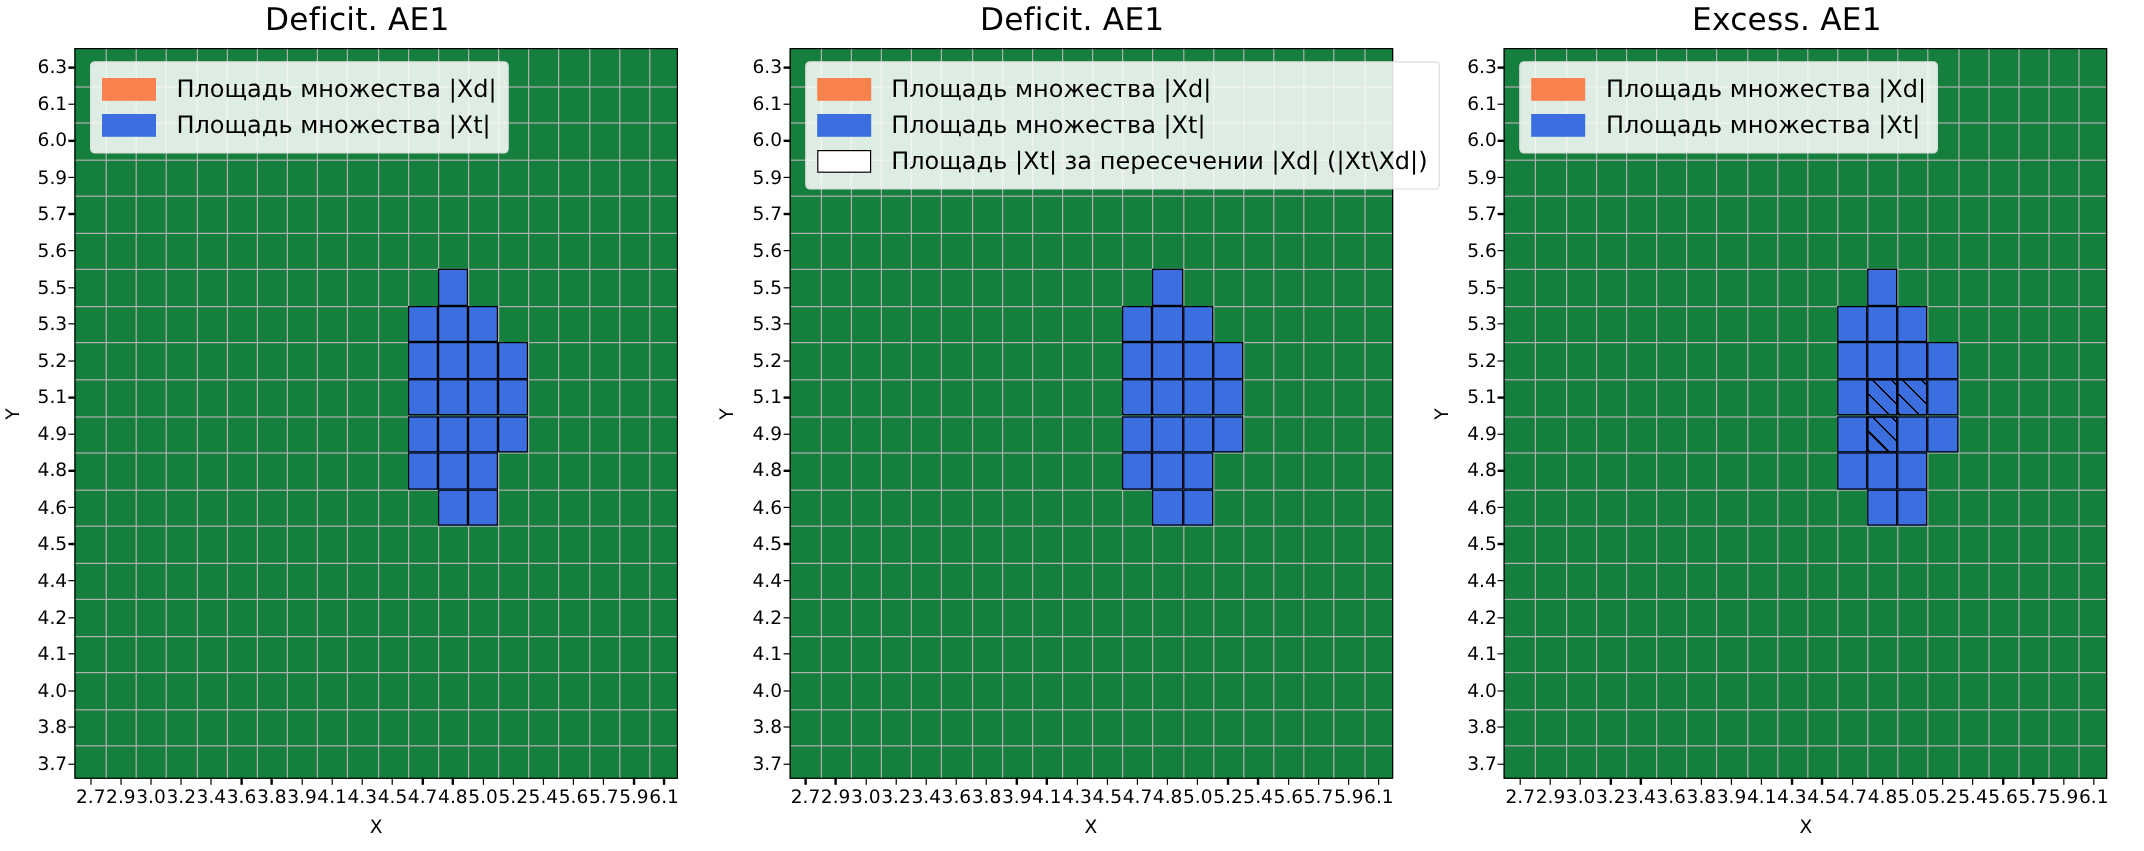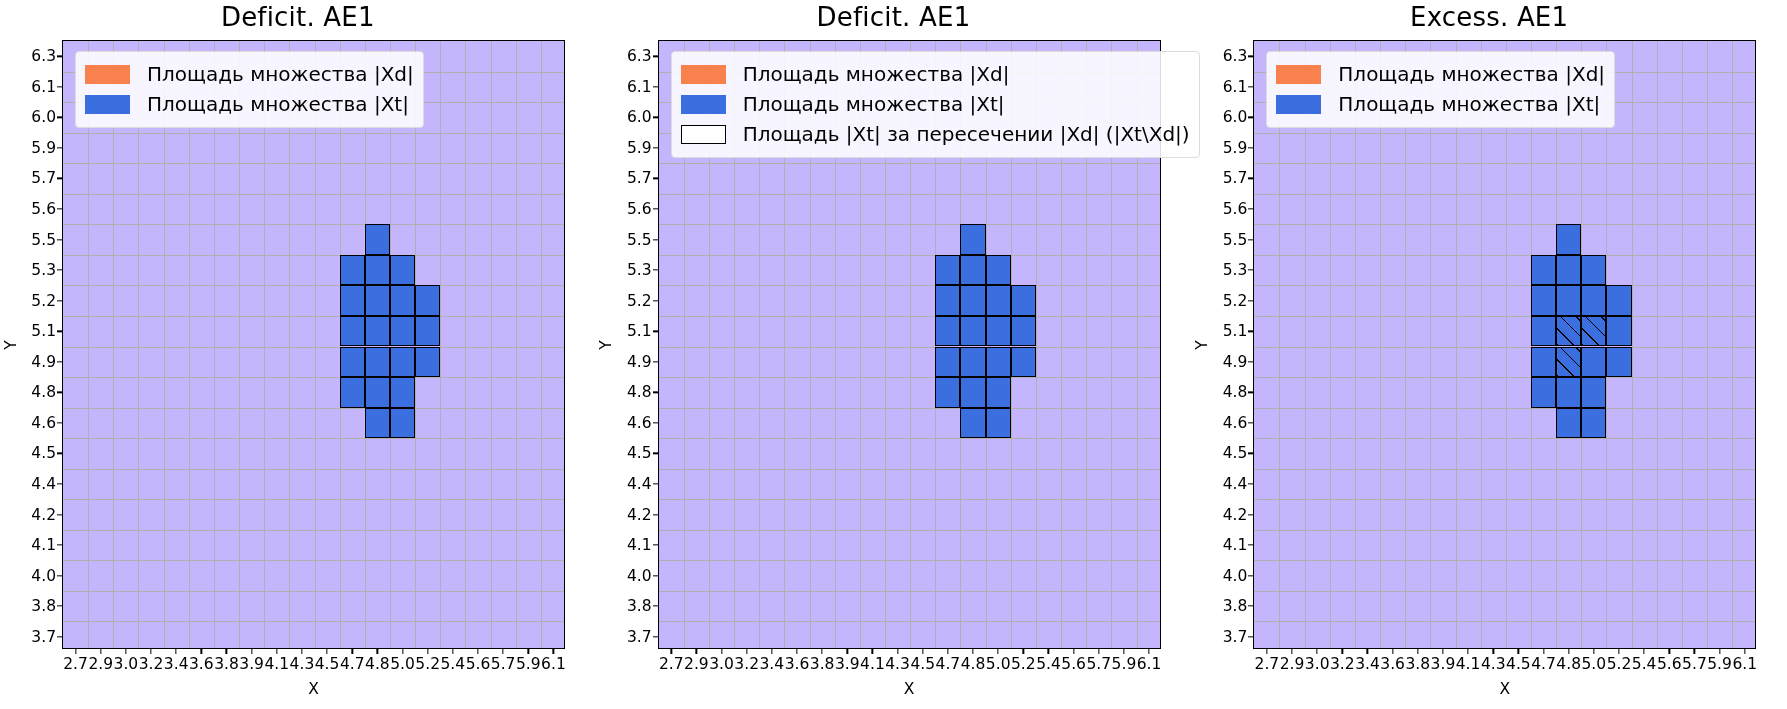--- a/index.html
+++ b/index.html
@@ -1,21 +1,21 @@
 <!DOCTYPE html>
 <html><head>
 <meta charset="utf-8">
 <style>
   html,body{margin:0;padding:0;background:#ffffff;}
   body{width:1787px;height:709px;font-family:"DejaVu Sans",sans-serif;overflow:hidden;}
   .figure{position:relative;width:1787px;height:709px;display:flex;}
   .panel{position:relative;flex:0 0 595.66px;height:709px;}
   .title{position:absolute;top:2px;left:0;width:100%;text-align:center;font-size:26px;color:#000;letter-spacing:.2px;}
   
-  .axes{position:absolute;left:62px;top:40px;width:503px;height:609px;box-sizing:border-box;border:1.3px solid #000;background:#c4b5fd;}
+  .axes{position:absolute;left:62px;top:40px;width:503px;height:609px;box-sizing:border-box;border:1.3px solid #000;background:#15803d;}
   .grid-line{position:absolute;background:#b0b0b0;}
   .grid-line.v{top:0;bottom:0;width:1px;}
   .grid-line.h{left:0;right:0;height:1px;}
   .cell{position:absolute;box-sizing:border-box;}
   .cell.blue{background:#3b6fe0;border:1.3px solid #000;}
   .cell.hatch{background:transparent;border:1.3px solid #000;
      background-image:repeating-linear-gradient(45deg, #000 0 1.3px, transparent 1.3px 11px);}
   
   .ytick{position:absolute;right:100%;margin-right:7px;transform:translateY(-50%);font-size:15.5px;color:#000;white-space:nowrap;}
   .ytickmark{position:absolute;right:100%;width:6px;height:1.3px;background:#000;transform:translateY(-50%);}

